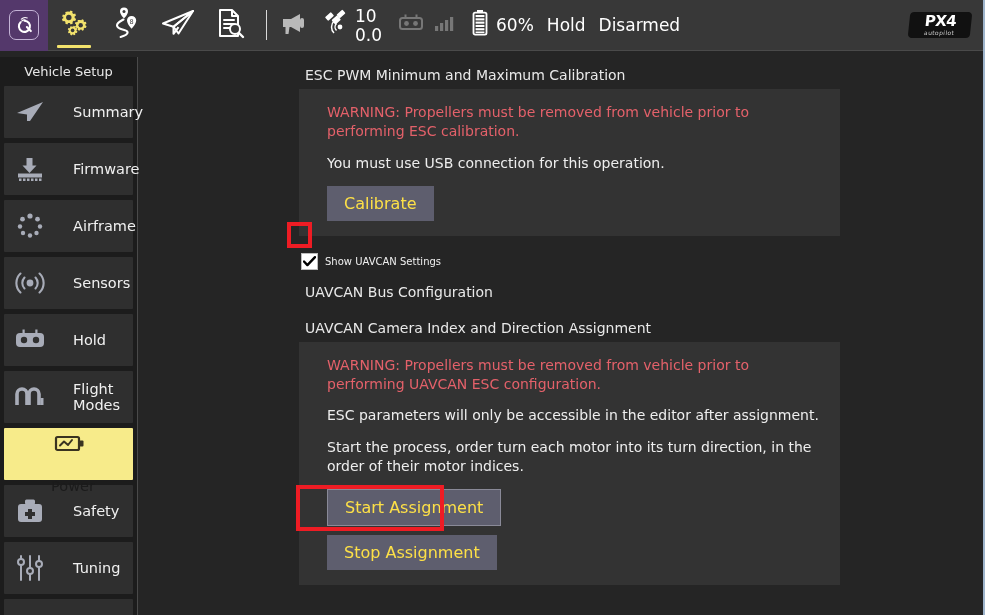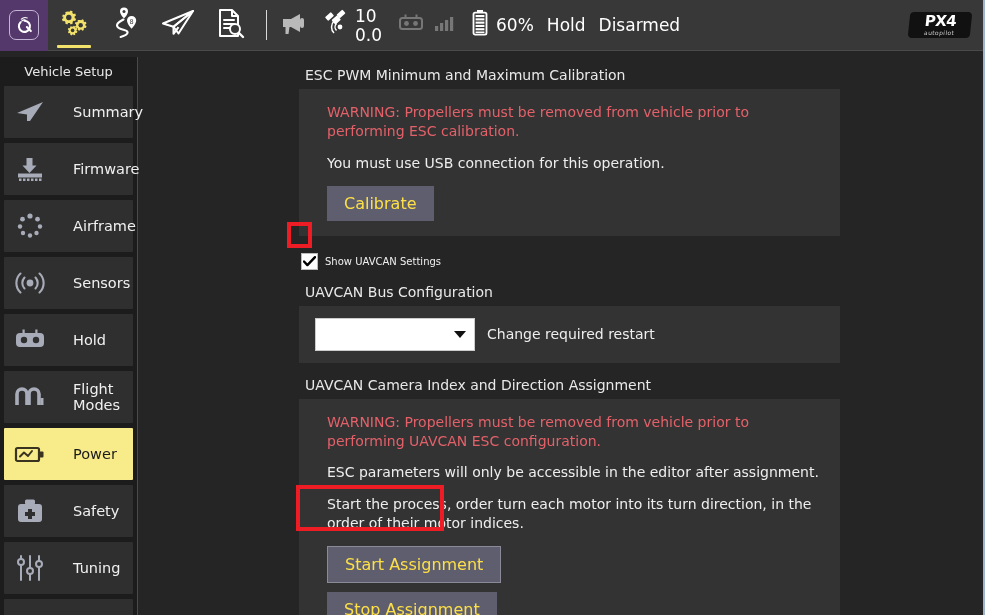--- a/index.html
+++ b/index.html
@@ -97,21 +97,21 @@
   }
   .sb-item {
     display: flex; align-items: center;
     height: 52px;
     margin: 0 4px 5px 4px;
     background: #2f2f2f;
     padding-left: 9px;
     border-radius: 1px;
     gap: 20px;
   }
-  .sb-item.selected { background: #f7eb8a; }
+  .sb-item.selected { background: #f7eb8a; flex-direction: column; }
   .sb-icon {
     width: 34px; height: 30px; flex: none;
     display: flex; align-items: center; justify-content: center;
     margin-right: 6px;
   }
   .sb-label { color: #f0f0f0; font-size: 14.5px; }
   .sb-item.selected .sb-label { color: #1b1b1b; }
 
   
   #content {
@@ -498,29 +498,20 @@
     <div class="check-row">
       <span class="checkbox">
         <svg width="13" height="11" viewBox="0 0 13 11">
           <path d="M1 5.5l3.4 3.6L12 1.2" fill="none" stroke="#000000" stroke-width="2.4" stroke-linecap="round" stroke-linejoin="round"></path>
         </svg>
       </span>
       <span class="check-label">Show UAVCAN Settings</span>
     </div>
 
     <div class="sec-title">UAVCAN Bus Configuration</div>
-    <div class="panel" style="padding:12px 16px">
-      <div class="combo-row">
-        <span class="combo">
-          <span class="combo-val"></span>
-          <span class="combo-arrow"></span>
-        </span>
-        <span class="combo-note">Change required restart</span>
-      </div>
-    </div>
 
     <div style="height:14px"></div>
     <div class="sec-title">UAVCAN Camera Index and Direction Assignment</div>
     <div class="panel">
       <div class="warn">WARNING: Propellers must be removed from vehicle prior to performing UAVCAN ESC configuration.</div>
       <div class="info">ESC parameters will only be accessible in the editor after assignment.</div>
       <div class="info">Start the process, order turn each motor into its turn direction, in the order of their motor indices.</div>
       <button class="btn outlined">Start Assignment</button>
       <button class="btn" style="margin-top:9px">Stop Assignment</button>
     </div>

